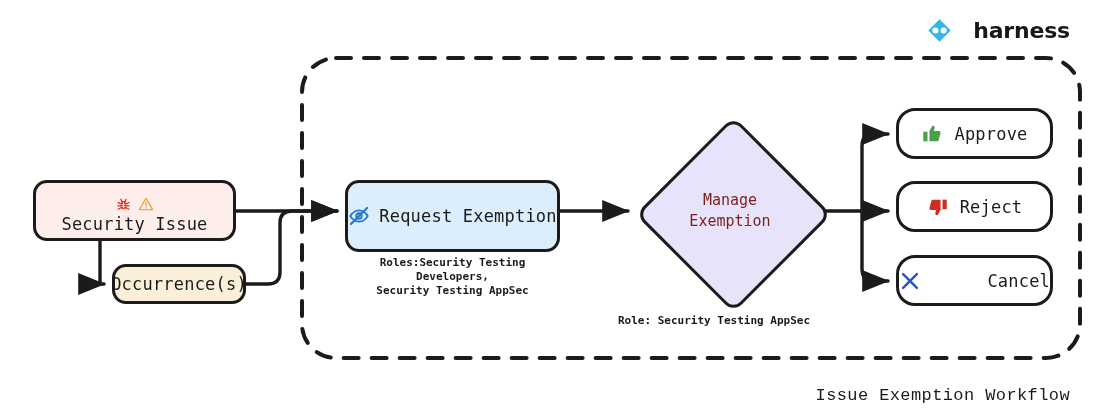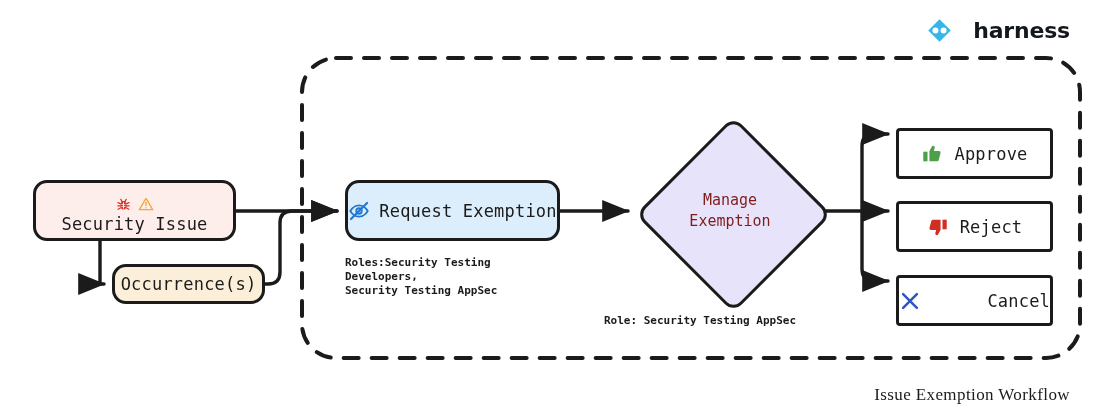--- a/index.html
+++ b/index.html
@@ -54,31 +54,31 @@
     align-items: center;
     justify-content: center;
     gap: 7px;
     height: 17px;
   }
 
   
   #occurrences {
     left: 112px;
     top: 264px;
-    width: 153px;
+    width: 134px;
     height: 40px;
     background: #fcefda;
   }
 
   
   #request-exemption {
     left: 345px;
     top: 180px;
     width: 215px;
-    height: 61px;
+    height: 72px;
     background: #dceefb;
     gap: 9px;
   }
 
   
   #manage-exemption {
     left: 636px;
     top: 117px;
     width: 188px;
     height: 188px;
@@ -109,56 +109,55 @@
     white-space: pre-line;
   }
 
   
   .outcome {
     left: 896px;
     width: 157px;
     height: 51px;
     background: #ffffff;
     gap: 11px;
-    border-radius: 4px;
-    margin-top: 20px;
+    border-radius: 19px;
   }
   #approve { top: 108px; }
   #reject  { top: 181px; }
   #cancel  { top: 255px; justify-content: space-between; }
 
   
   .caption {
     position: absolute;
     font-family: "DejaVu Sans Mono", monospace;
     font-size: 11px;
     font-weight: bold;
     color: #1b1b1b;
     line-height: 14px;
-    text-align: left;
+    text-align: center;
     white-space: pre-line;
     z-index: 3;
   }
   #roles-caption {
     left: 345px;
     top: 256px;
     width: 215px;
   }
   #role-caption {
     left: 604px;
     top: 314px;
     width: 220px;
   }
 
   
   #workflow-title {
     position: absolute;
     right: 33px;
     bottom: 13px;
-    font-family: Liberation Serif, serif;
+    font-family: Liberation Mono, monospace;
     font-size: 17px;
     color: #1b1b1b;
     letter-spacing: 0.4px;
     z-index: 4;
     white-space: nowrap;
   }
 
   
   #harness-logo {
     position: absolute;

